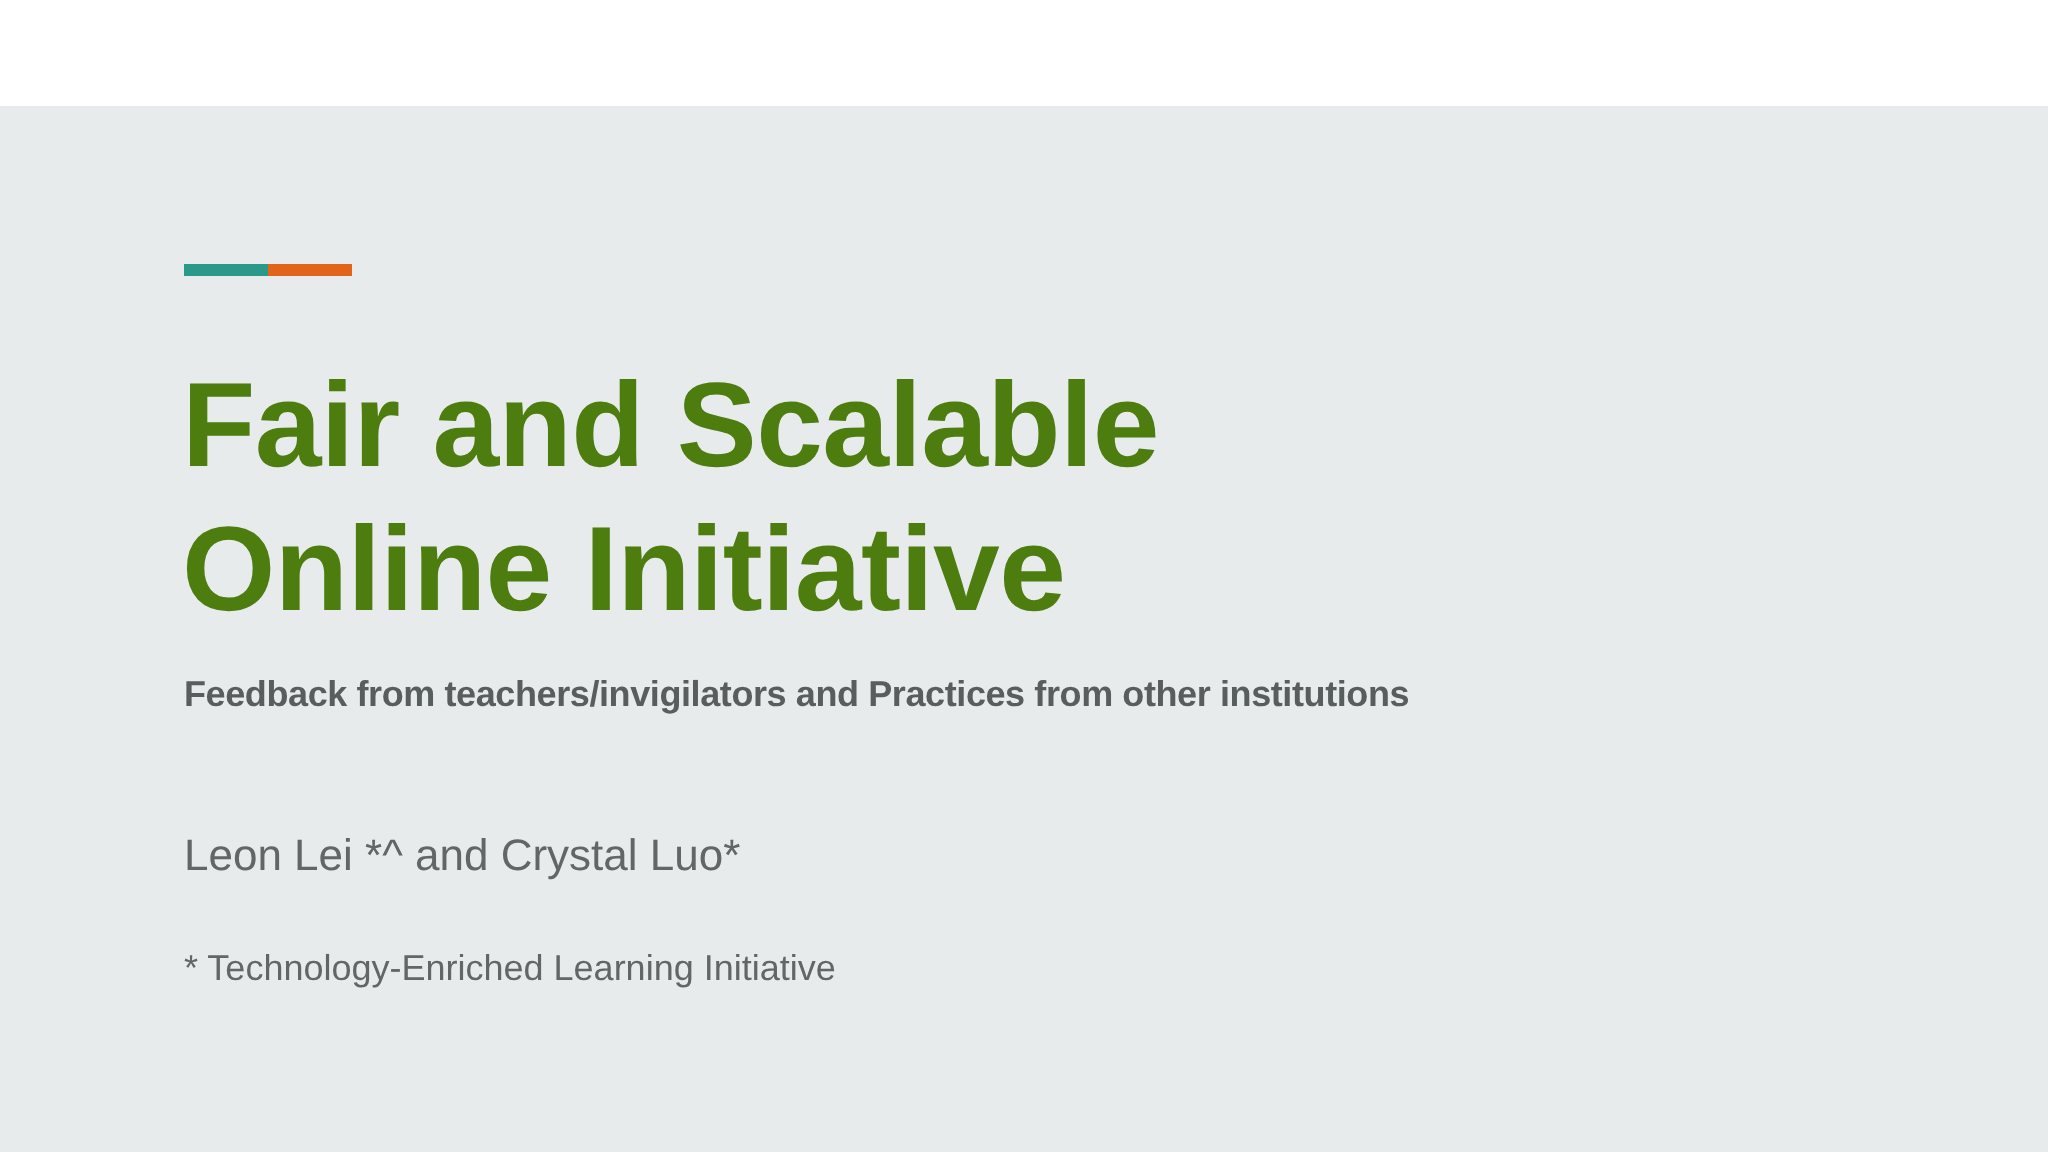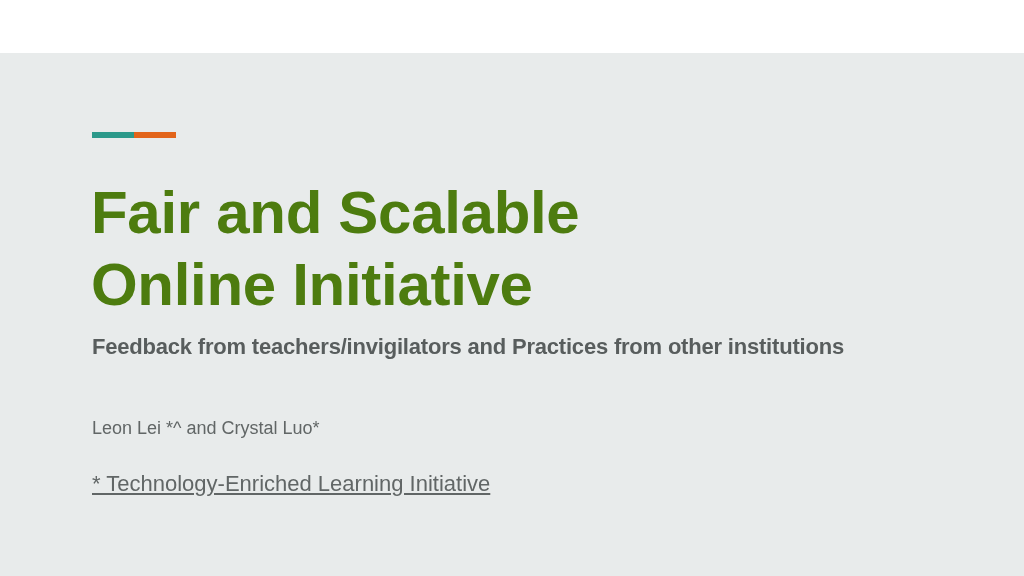--- a/index.html
+++ b/index.html
@@ -39,45 +39,44 @@
     letter-spacing: -0.3px;
     color: #4d7c0f;
     white-space: nowrap;
     margin-top: 24px;
   }
   .title .line { display: block; }
   .subtitle {
     position: absolute;
     left: 92px;
     top: 280px;  
-    font-size: 22px;
+    font-size: 18px;
     line-height: 28px;
     font-weight: bold;
     letter-spacing: -0.2px;
     color: #585d5d;
     white-space: nowrap;
   }
   .authors {
     position: absolute;
     left: 92px;
     top: 361px;  
-    font-size: 18px;
+    font-size: 22px;
     line-height: 28px;
     color: #616666;
     white-space: nowrap;
   }
   .affiliations {
     position: absolute;
     left: 92px;
     top: 417px;  
-    font-size: 22px;
+    font-size: 18px;
     line-height: 28px;
     color: #616666;
     white-space: nowrap;
-    text-decoration: underline;
   }
 </style>
 </head>
 <body>
 
 <div class="slide">
 
   <div class="accent-bar">
     <span class="accent-seg" style="background: rgb(43, 153, 138);"></span>
     <span class="accent-seg" style="background: rgb(226, 100, 26);"></span>

